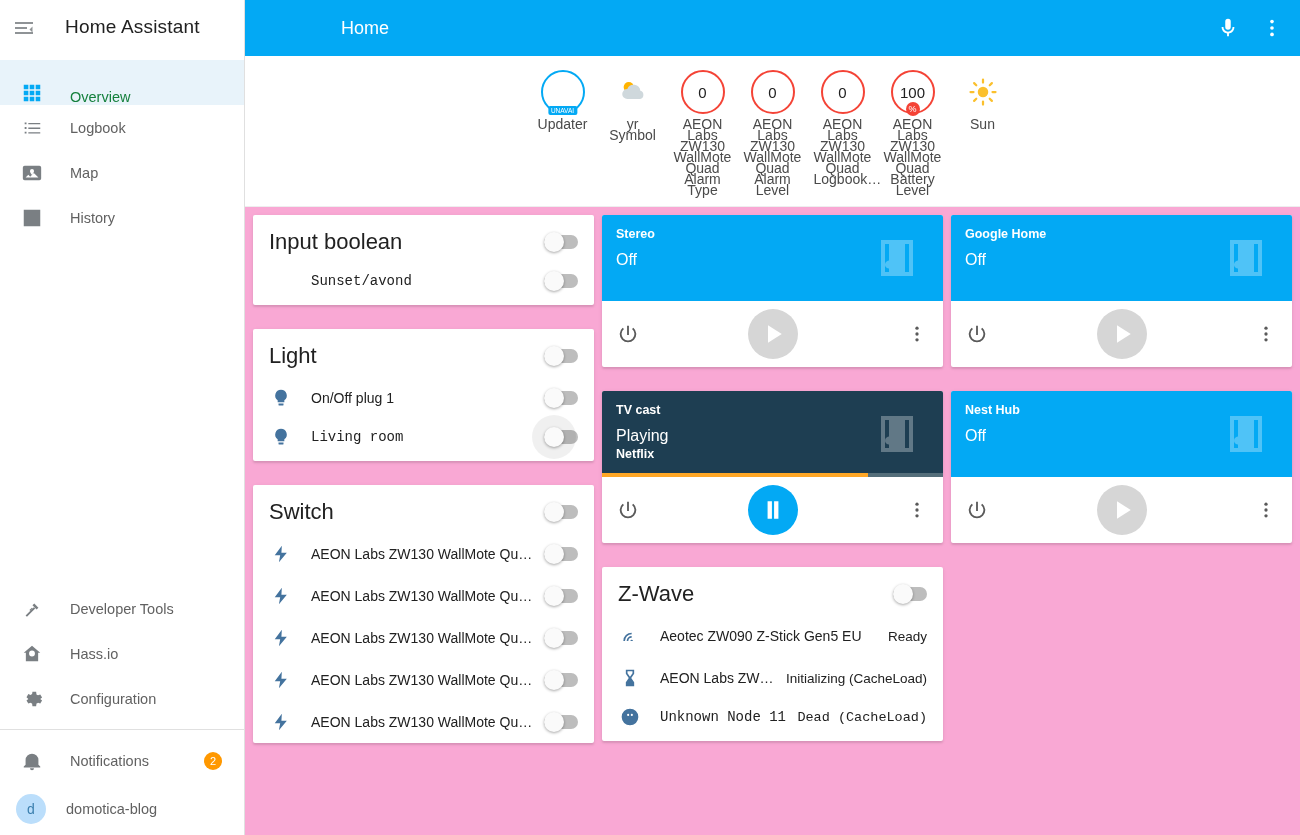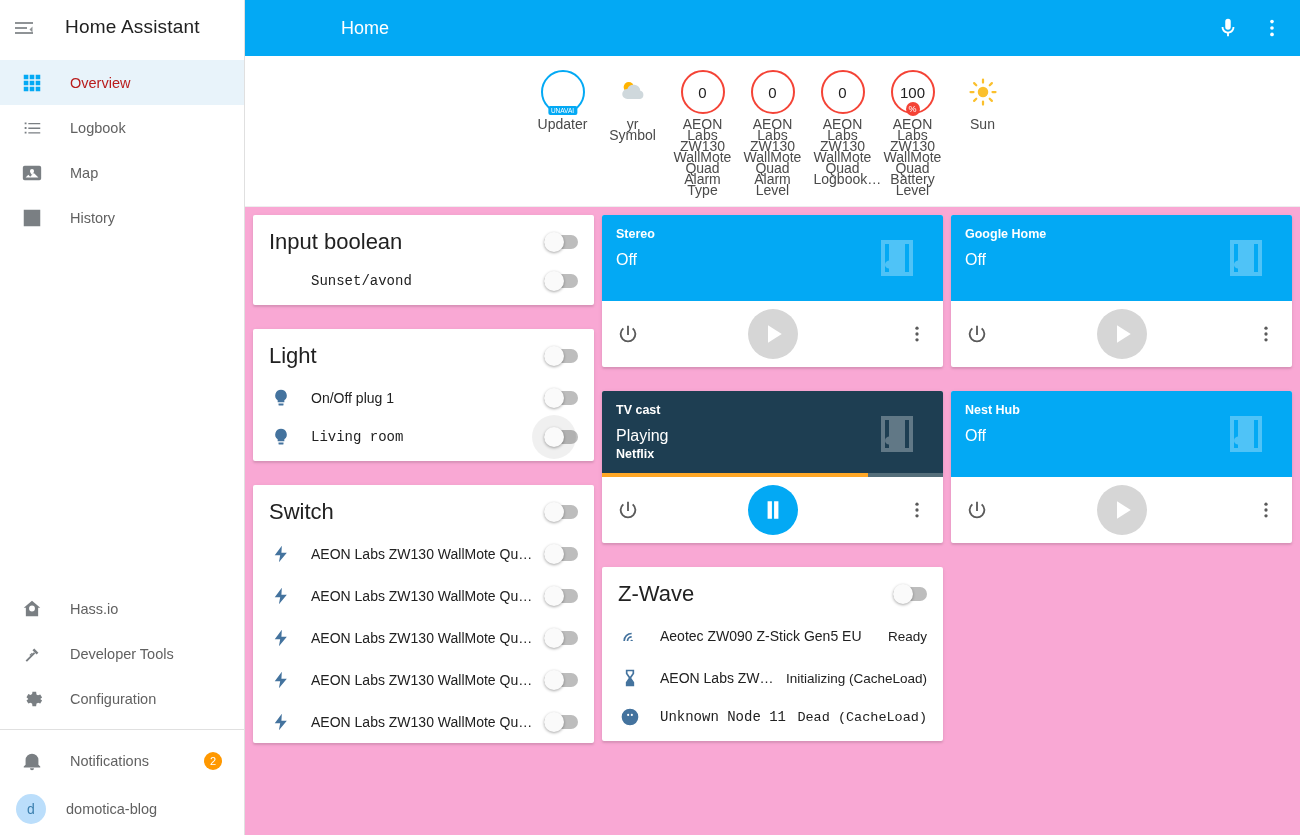--- a/index.html
+++ b/index.html
@@ -32,22 +32,23 @@
     font-size: 19px; color: #212121; font-weight: 400; letter-spacing: .2px;
   }
   .sb-nav { padding-top: 4px; }
   .sb-item {
     height: 45px; display: flex; align-items: center;
     gap: 26px; padding-left: 20px; color: #616161; font-size: 14.5px;
     cursor: pointer;
   }
   .sb-item .ic { width: 24px; height: 24px; flex: 0 0 24px; color: #7a7f83; display:flex; align-items:center; justify-content:center;}
   .sb-item.active {
-    background: #e8f3fa; color: #b91c1c;
+    background: #e8f3fa; color: #15803d;
     border-left: 0px solid transparent;
+    align-items: flex-end;
   }
   .sb-item.active .ic { color: #03a9f4; }
   .sb-spacer { flex: 1 1 auto; }
   .sb-bottom { padding-bottom: 0; }
   .sb-divider { height: 1px; background: #e0e0e0; margin: 8px 0; }
   .badge {
     margin-left: auto; margin-right: 22px;
     background: #ff9800; color: #fff; font-size: 11px;
     width: 18px; height: 18px; border-radius: 50%;
     display: flex; align-items: center; justify-content: center;
@@ -224,32 +225,32 @@
         <span>History</span>
       </div>
     </div>
 
     <div class="sb-spacer"></div>
 
     <div class="sb-bottom">
       <div class="sb-item">
         <span class="ic">
           <svg width="22" height="22" viewBox="0 0 24 24" fill="currentColor">
+              <path d="M5 19l9-9 1.5 1.5-9 9L5 19zm9.5-13l4.5 4.5-2 2-4.5-4.5 2-2zm-1.8 5.2L10 14l-.8-.8 2.7-2.7.8.7z"></path>
+            </svg>
+        </span>
+        <span>Developer Tools</span>
+      </div>
+      <div class="sb-item">
+        <span class="ic">
+          <svg width="22" height="22" viewBox="0 0 24 24" fill="currentColor">
               <path d="M12 3L3 10.5h2.3V20h13.4v-9.5H21L12 3zm0 5.2a3.2 3.2 0 110 6.4 3.2 3.2 0 010-6.4z"></path>
             </svg>
         </span>
         <span>Hass.io</span>
-      </div>
-      <div class="sb-item">
-        <span class="ic">
-          <svg width="22" height="22" viewBox="0 0 24 24" fill="currentColor">
-              <path d="M5 19l9-9 1.5 1.5-9 9L5 19zm9.5-13l4.5 4.5-2 2-4.5-4.5 2-2zm-1.8 5.2L10 14l-.8-.8 2.7-2.7.8.7z"></path>
-            </svg>
-        </span>
-        <span>Developer Tools</span>
       </div>
       <div class="sb-item">
         <span class="ic">
           <svg width="22" height="22" viewBox="0 0 24 24" fill="currentColor">
               <path d="M12 8a4 4 0 100 8 4 4 0 000-8zm9 4l2-1.6-2-3.4-2.4 1a7.7 7.7 0 00-1.7-1L16.5 4h-4l-.4 2.6c-.6.2-1.2.6-1.7 1l-2.4-1-2 3.4L8 12l-2 1.6 2 3.4 2.4-1c.5.4 1.1.8 1.7 1l.4 3h4l.4-3c.6-.2 1.2-.6 1.7-1l2.4 1 2-3.4L21 12z"></path>
             </svg>
         </span>
         <span>Configuration</span>
       </div>
 

